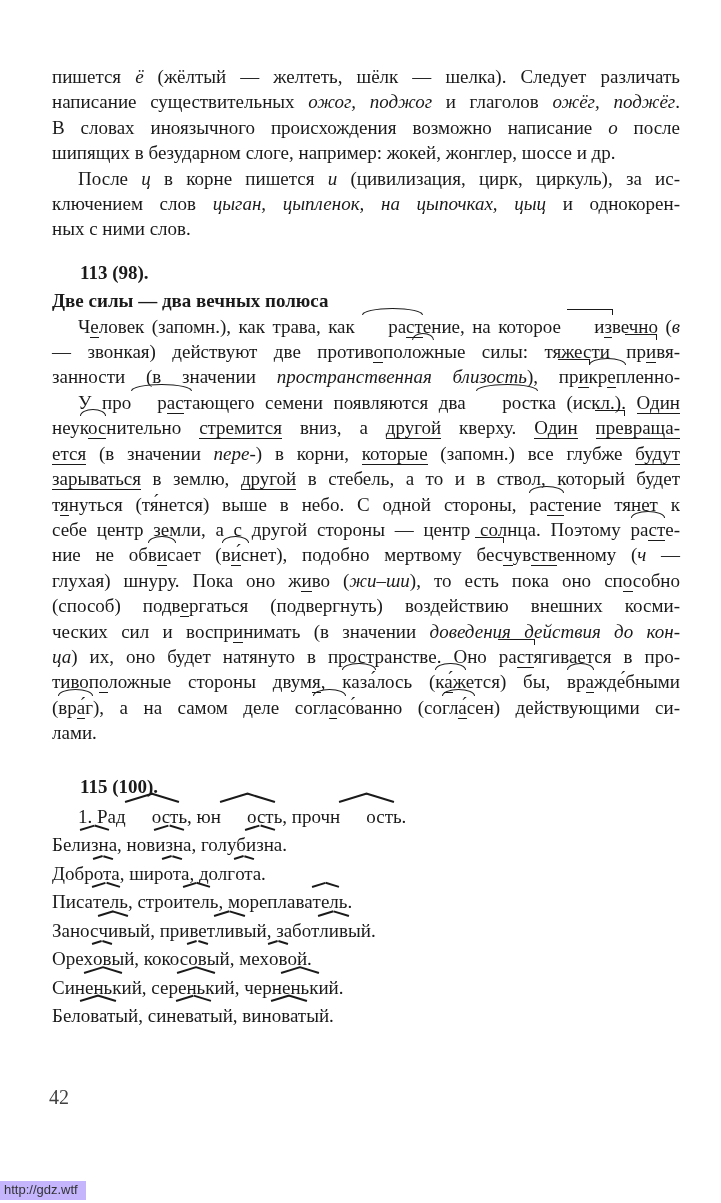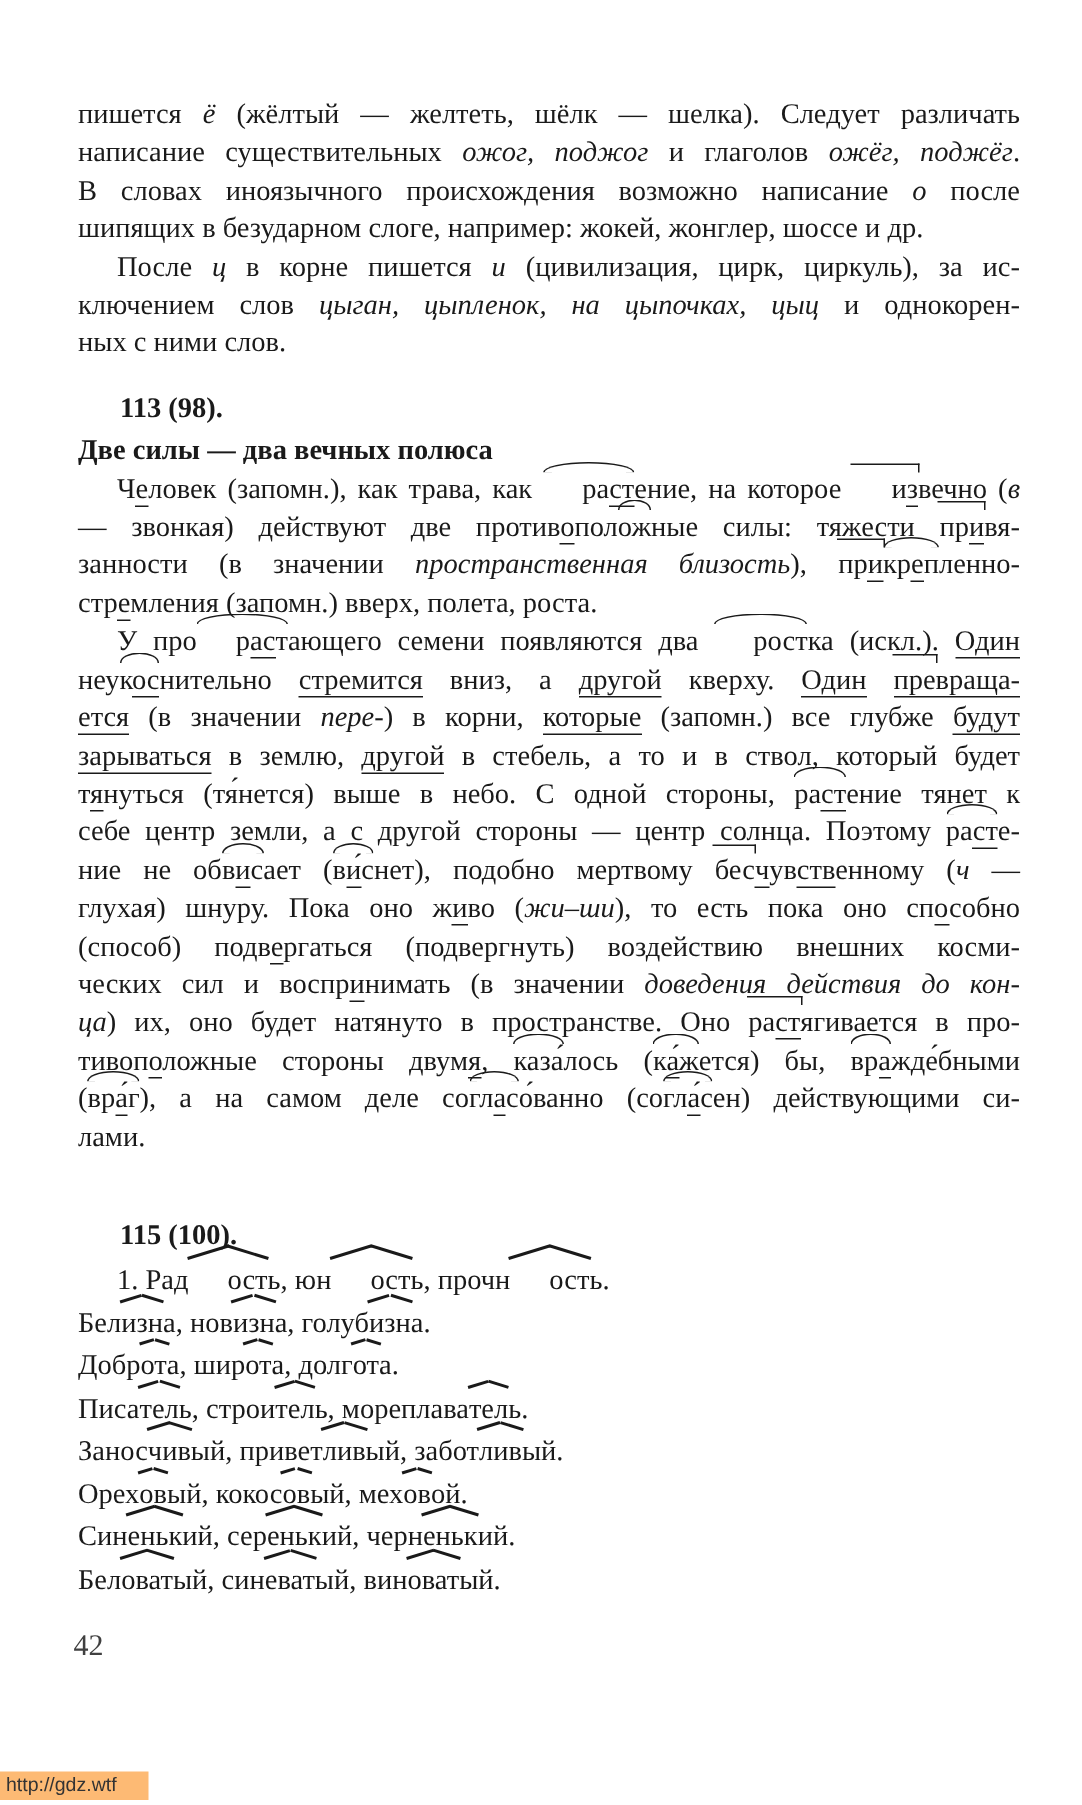--- a/index.html
+++ b/index.html
@@ -11,21 +11,21 @@
   .text-column{
     position:absolute;left:52px;top:64px;width:628px;
     font-size:19px;line-height:25.4px;
   }
   .line{position:relative;min-height:25px;}
   .just{text-align:justify;text-align-last:justify;}
   .ind{text-indent:26px;}
   .block{margin:0;}
   .b-heading{margin-top:18px;margin-bottom:3px;font-weight:bold;}
   .b-heading .line{text-indent:28px;}
-  .gap-lg{margin-top:40px;}
+  .gap-lg{margin-top:28px;}
   .b-title{font-weight:bold;}
   .b-title .line{}
   .b-list .line{line-height:27.5px;padding-top:1px;}
   .st-b{font-weight:bold;}
   .st-i{font-style:italic;}
   .st-u{border-bottom:1.6px solid #1a1a1a;}
   .st-arc,.st-pre,.st-suf{position:relative;display:inline-block;}
   .st-arc::before{
     content:"";position:absolute;left:0;right:0;top:-6px;height:6px;
     border:1.6px solid #1a1a1a;border-bottom:none;
@@ -39,23 +39,23 @@
     content:"";position:absolute;top:-2px;height:1.7px;width:55%;background:#1a1a1a;
   }
   .st-suf::before{left:-1px;transform-origin:left center;transform:rotate(-17deg);}
   .st-suf::after{right:-1px;transform-origin:right center;transform:rotate(17deg);}
   .page-number{
     position:absolute;left:49px;top:1086px;
     font-size:20px;font-family:"Liberation Serif", serif;color:#404040;
   }
   .watermark{
     position:absolute;left:0;bottom:3px;
-    background:#fdba74;color:#333333;
+    background:#c4b5fd;color:#333333;
     font-family:"Liberation Sans", sans-serif;font-size:13px;line-height:16px;
-    padding:1px 21px 2px 4px;text-decoration:none;
+    padding:1px 8px 2px 4px;text-decoration:none;
   }
 </style>
 </head>
 <body>
 
 <main class="text-column">
     <div class="block b-para">
       <div class="line just"><span>пишется </span><span class="st-i">ё</span><span> (жёлтый — желтеть, шёлк — шелка). Следует различать</span></div>
       <div class="line just"><span>написание существительных </span><span class="st-i">ожог, поджог</span><span> и глаголов </span><span class="st-i">ожёг, поджёг</span><span>.</span></div>
       <div class="line just"><span>В словах иноязычного происхождения возможно написание </span><span class="st-i">о</span><span> после</span></div>
@@ -69,21 +69,20 @@
     <div class="block b-heading">
       <div class="line"><span class="st-b">113 (98).</span></div>
     </div>
     <div class="block b-title">
       <div class="line"><span class="st-b">Две силы — два вечных полюса</span></div>
     </div>
     <div class="block b-para">
       <div class="line just ind"><span>Ч</span><span class="st-u">е</span><span>ловек (запомн.), как трава, как </span><span class="st-arc"><span>ра</span><span class="st-u">ст</span></span><span>ение, на которое </span><span class="st-pre"><span>и</span><span class="st-u">з</span></span><span>вечно (</span><span class="st-i">в</span></div>
       <div class="line just"><span>— звонкая) действуют две против</span><span class="st-u">о</span><span>пол</span><span class="st-arc"><span>ож</span></span><span>ные силы: тяжести </span><span class="st-pre"><span>пр</span><span class="st-u">и</span></span><span>вя-</span></div>
       <div class="line just"><span>занности (в значении </span><span class="st-i">пространственная близость</span><span>), </span><span class="st-pre"><span>пр</span><span class="st-u">и</span></span><span class="st-arc"><span>кр</span><span class="st-u">е</span><span>п</span></span><span>ленно-</span></div>
-      <div class="line"><span>стр</span><span class="st-u">е</span><span>мления (запомн.) вверх, полета, роста.</span></div>
     </div>
     <div class="block b-para">
       <div class="line just ind"><span>У про</span><span class="st-arc"><span>р</span><span class="st-u">ас</span><span>т</span></span><span>ающего семени появляются два </span><span class="st-arc"><span>рост</span></span><span>ка (искл.). </span><span class="st-u">Один</span></div>
       <div class="line just"><span>неу</span><span class="st-arc"><span>к</span><span class="st-u">ос</span></span><span>нительно </span><span class="st-u">стремится</span><span> вниз, а </span><span class="st-u">другой</span><span> кверху. </span><span class="st-u">Один</span><span> </span><span class="st-u"><span class="st-pre"><span>пре</span></span><span>враща-</span></span></div>
       <div class="line just"><span class="st-u">ется</span><span> (в значении </span><span class="st-i">пере-</span><span>) в корни, </span><span class="st-u">которые</span><span> (запомн.) все глубже </span><span class="st-u">будут</span></div>
       <div class="line just"><span class="st-u">зарываться</span><span> в землю, </span><span class="st-u">другой</span><span> в стебель, а то и в ствол, который будет</span></div>
       <div class="line just"><span>т</span><span class="st-u">я</span><span>нуться (тя́нется) выше в небо. С одной стороны, </span><span class="st-arc"><span>ра</span><span class="st-u">ст</span></span><span>ение тянет к</span></div>
       <div class="line just"><span>себе центр земли, а с другой стороны — центр солнца. Поэтому </span><span class="st-arc"><span>ра</span><span class="st-u">ст</span></span><span>е-</span></div>
       <div class="line just"><span>ние не об</span><span class="st-arc"><span>в</span><span class="st-u">и</span><span>с</span></span><span>ает (</span><span class="st-arc"><span>в</span><span class="st-u">и́</span><span>с</span></span><span>нет), подобно мертвому </span><span class="st-pre"><span>бес</span></span><span class="st-u">ч</span><span>ув</span><span class="st-u">ств</span><span>енному (</span><span class="st-i">ч</span><span> —</span></div>
       <div class="line just"><span>глухая) шнуру. Пока оно ж</span><span class="st-u">и</span><span>во (</span><span class="st-i">жи–ши</span><span>), то есть пока оно сп</span><span class="st-u">о</span><span>собно</span></div>

